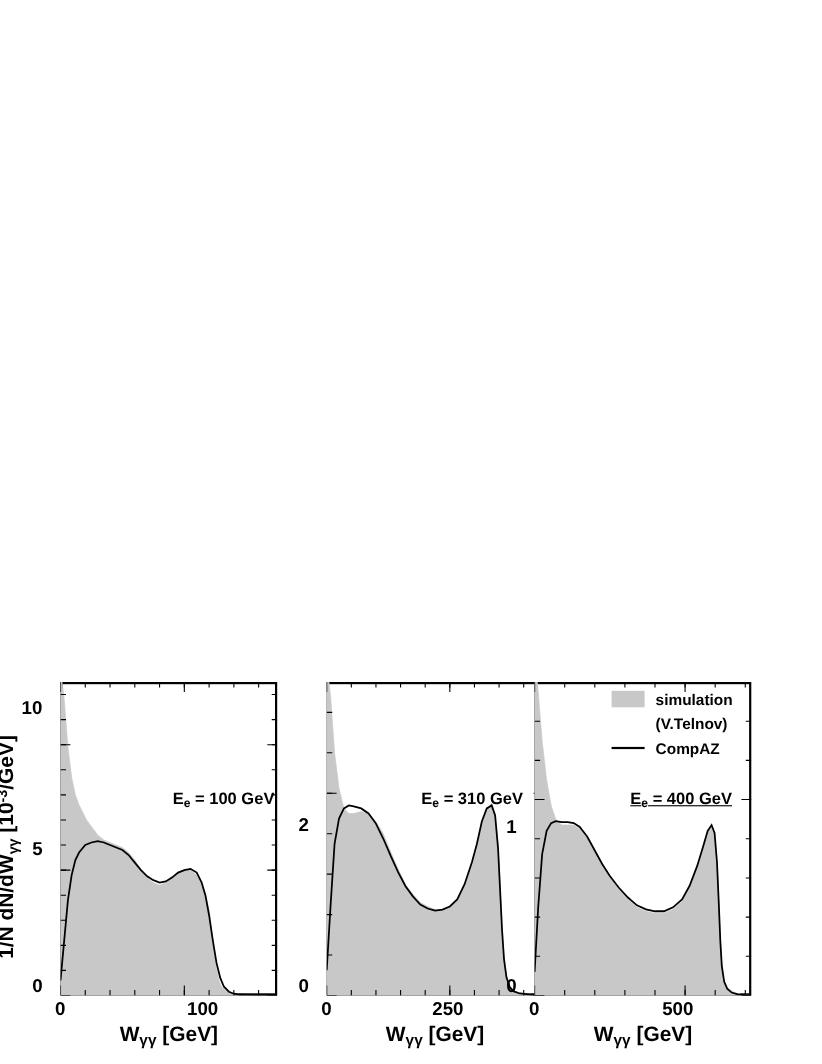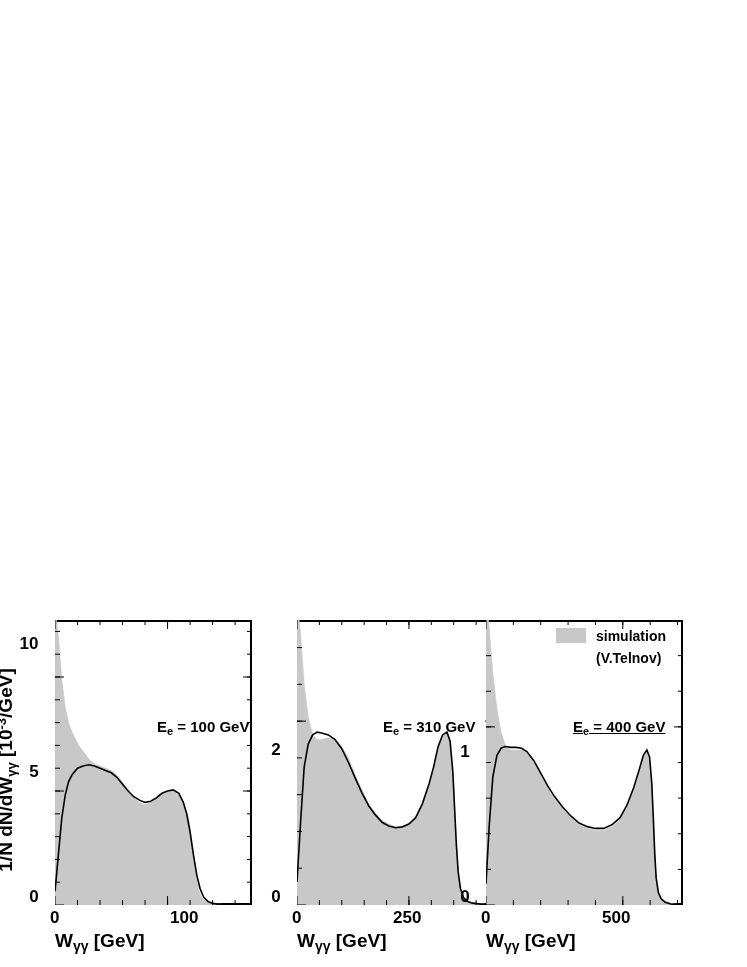--- a/index.html
+++ b/index.html
@@ -60,20 +60,21 @@
   }
   .ylabel .sub { font-size: 13px; vertical-align: -4px; }
   .ylabel .sup { font-size: 13px; vertical-align: 6px; }
 
   .xlabel {
     position: absolute;
     font-size: 19px;
     font-weight: bold;
     color: #000;
     white-space: nowrap;
+    text-align: center;
   }
   .xlabel .sub { font-size: 14px; vertical-align: -4px; }
 
   .ticklabel {
     position: absolute;
     font-size: 17px;
     font-weight: bold;
     color: #000;
     white-space: nowrap;
   }
@@ -337,15 +338,19 @@
   <div class="energy-annot" style="left:573px; top:718px;text-decoration:underline;">
     <span>E</span><span class="sub">e</span><span> = 400 GeV</span>
   </div>
 
   <div id="legend">
     <div class="legend-row">
       <div class="legend-swatch-fill"></div>
       <div class="legend-text">simulation</div>
     </div>
     <div class="legend-sub">(V.Telnov)</div>
+    <div class="legend-row">
+      <div class="legend-swatch-line"></div>
+      <div class="legend-text">CompAZ</div>
+    </div>
   </div>
 
 </div>
 
 </body></html>

